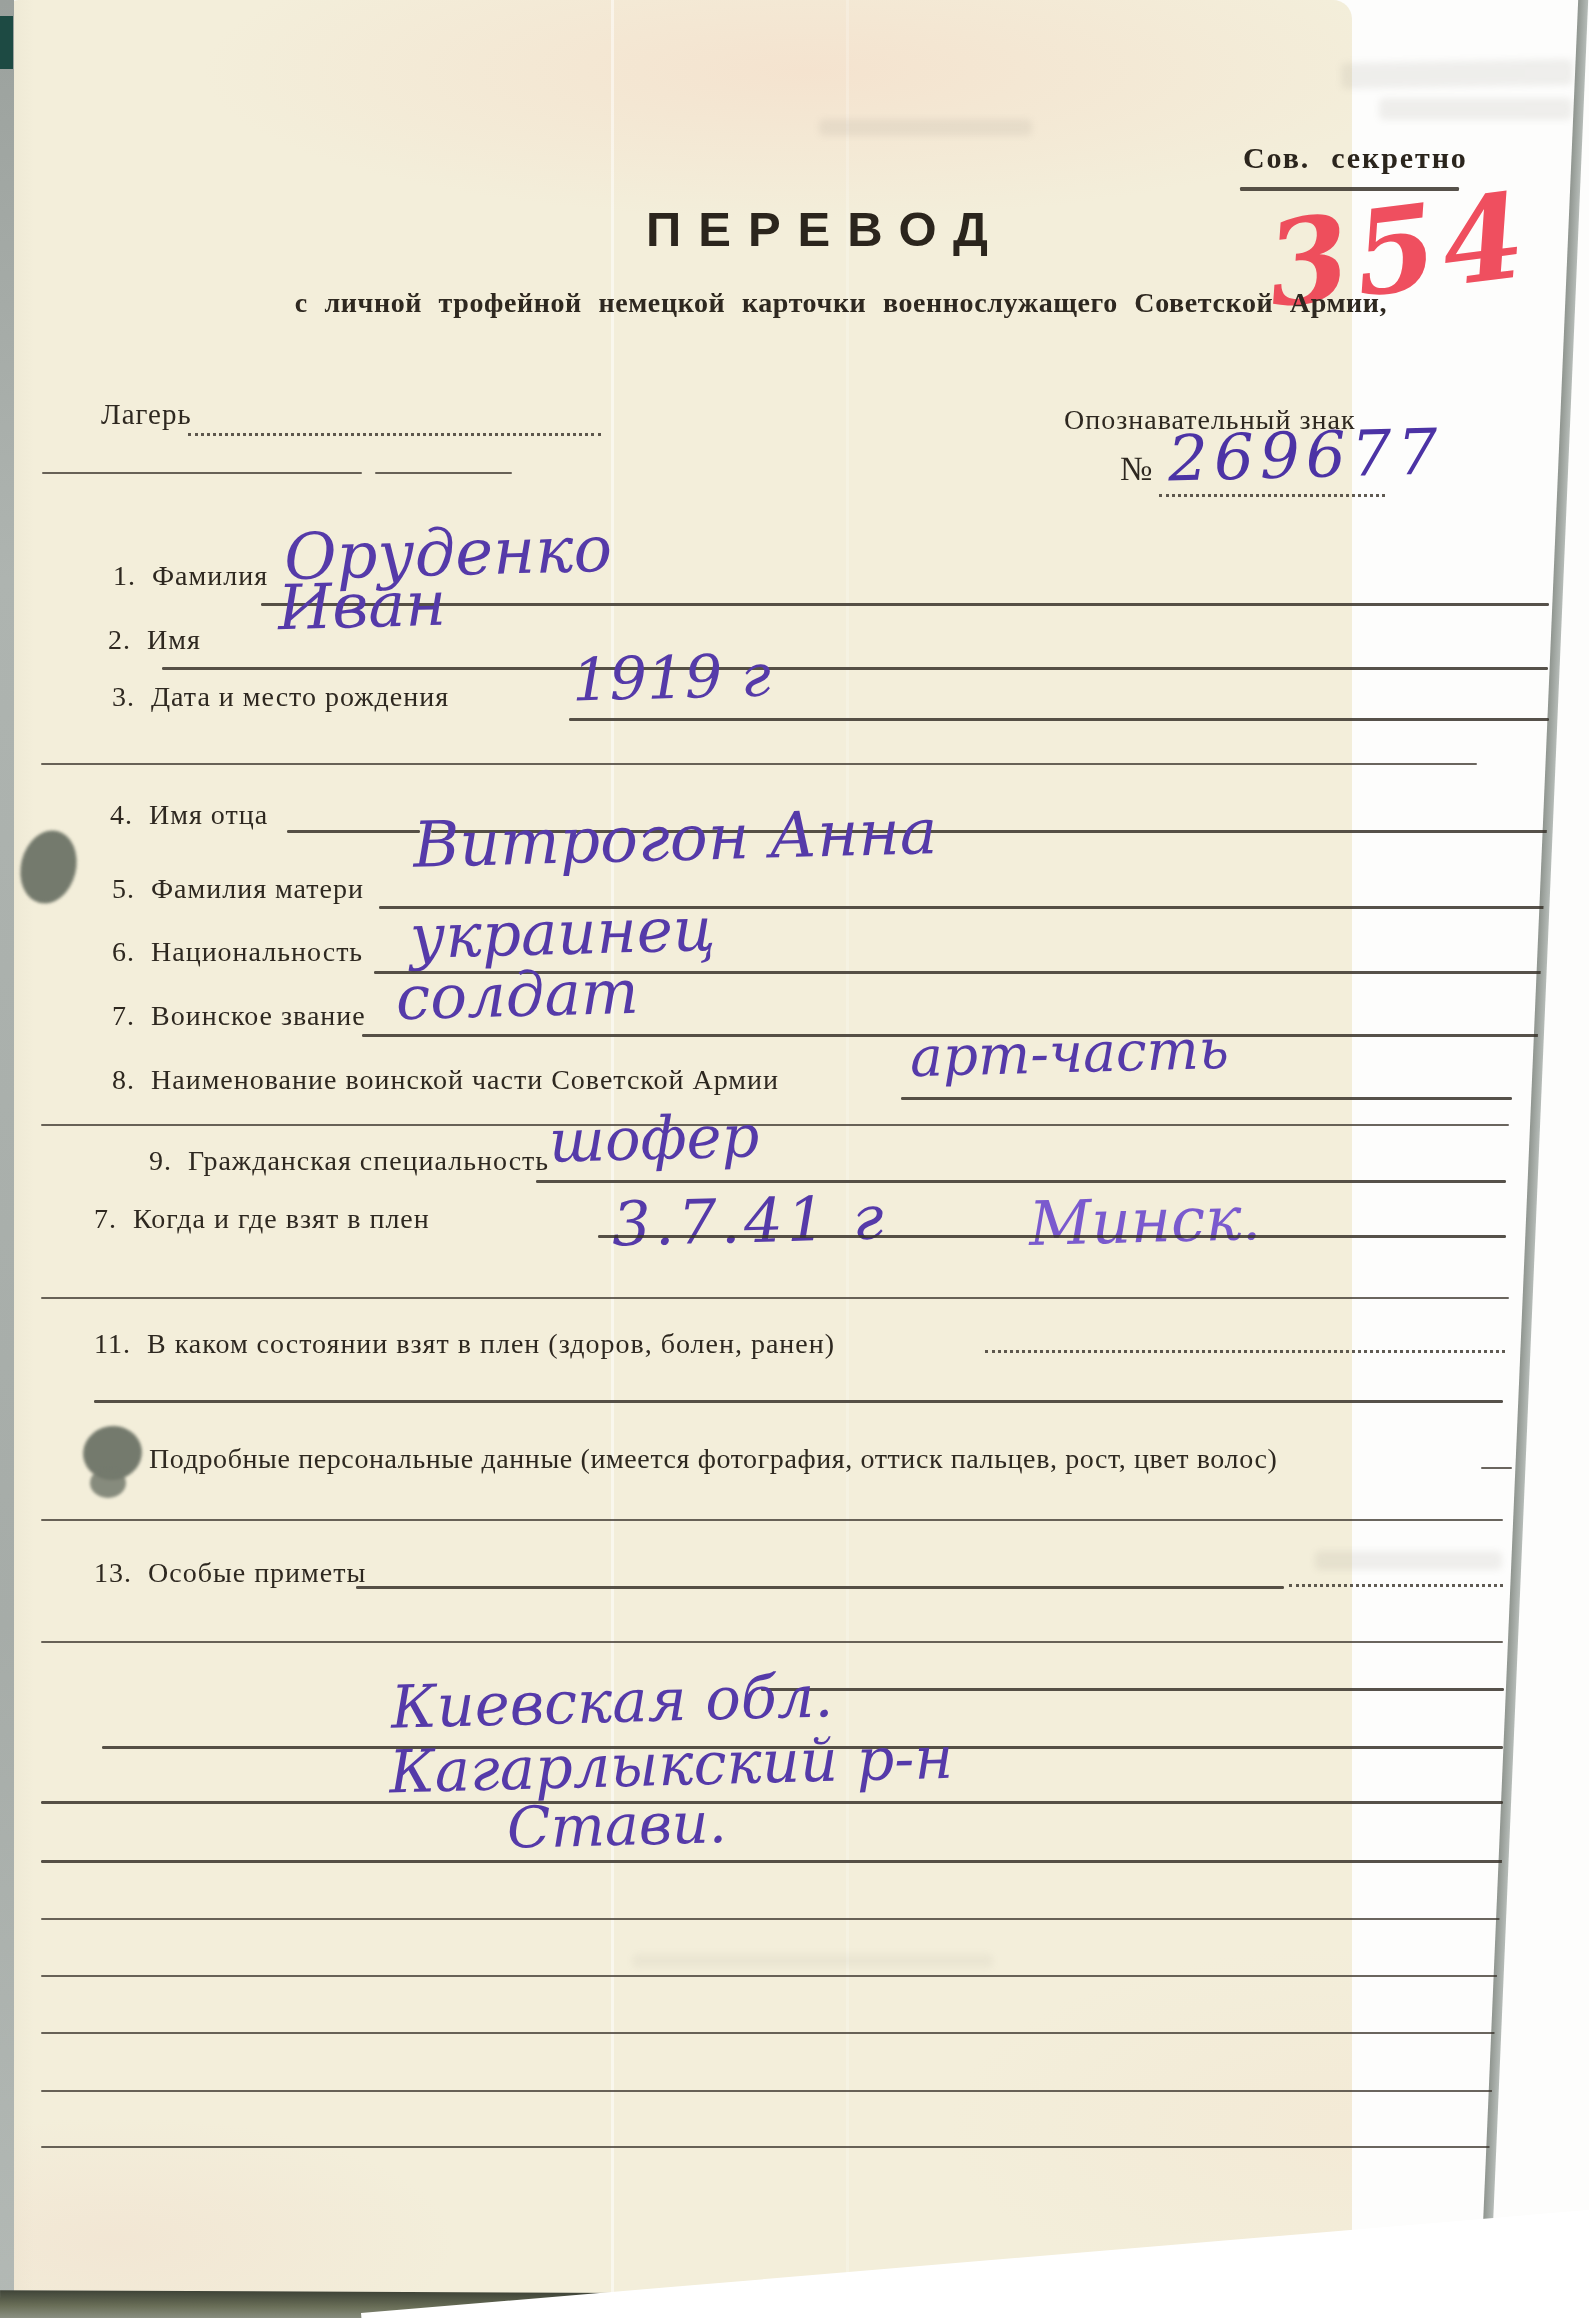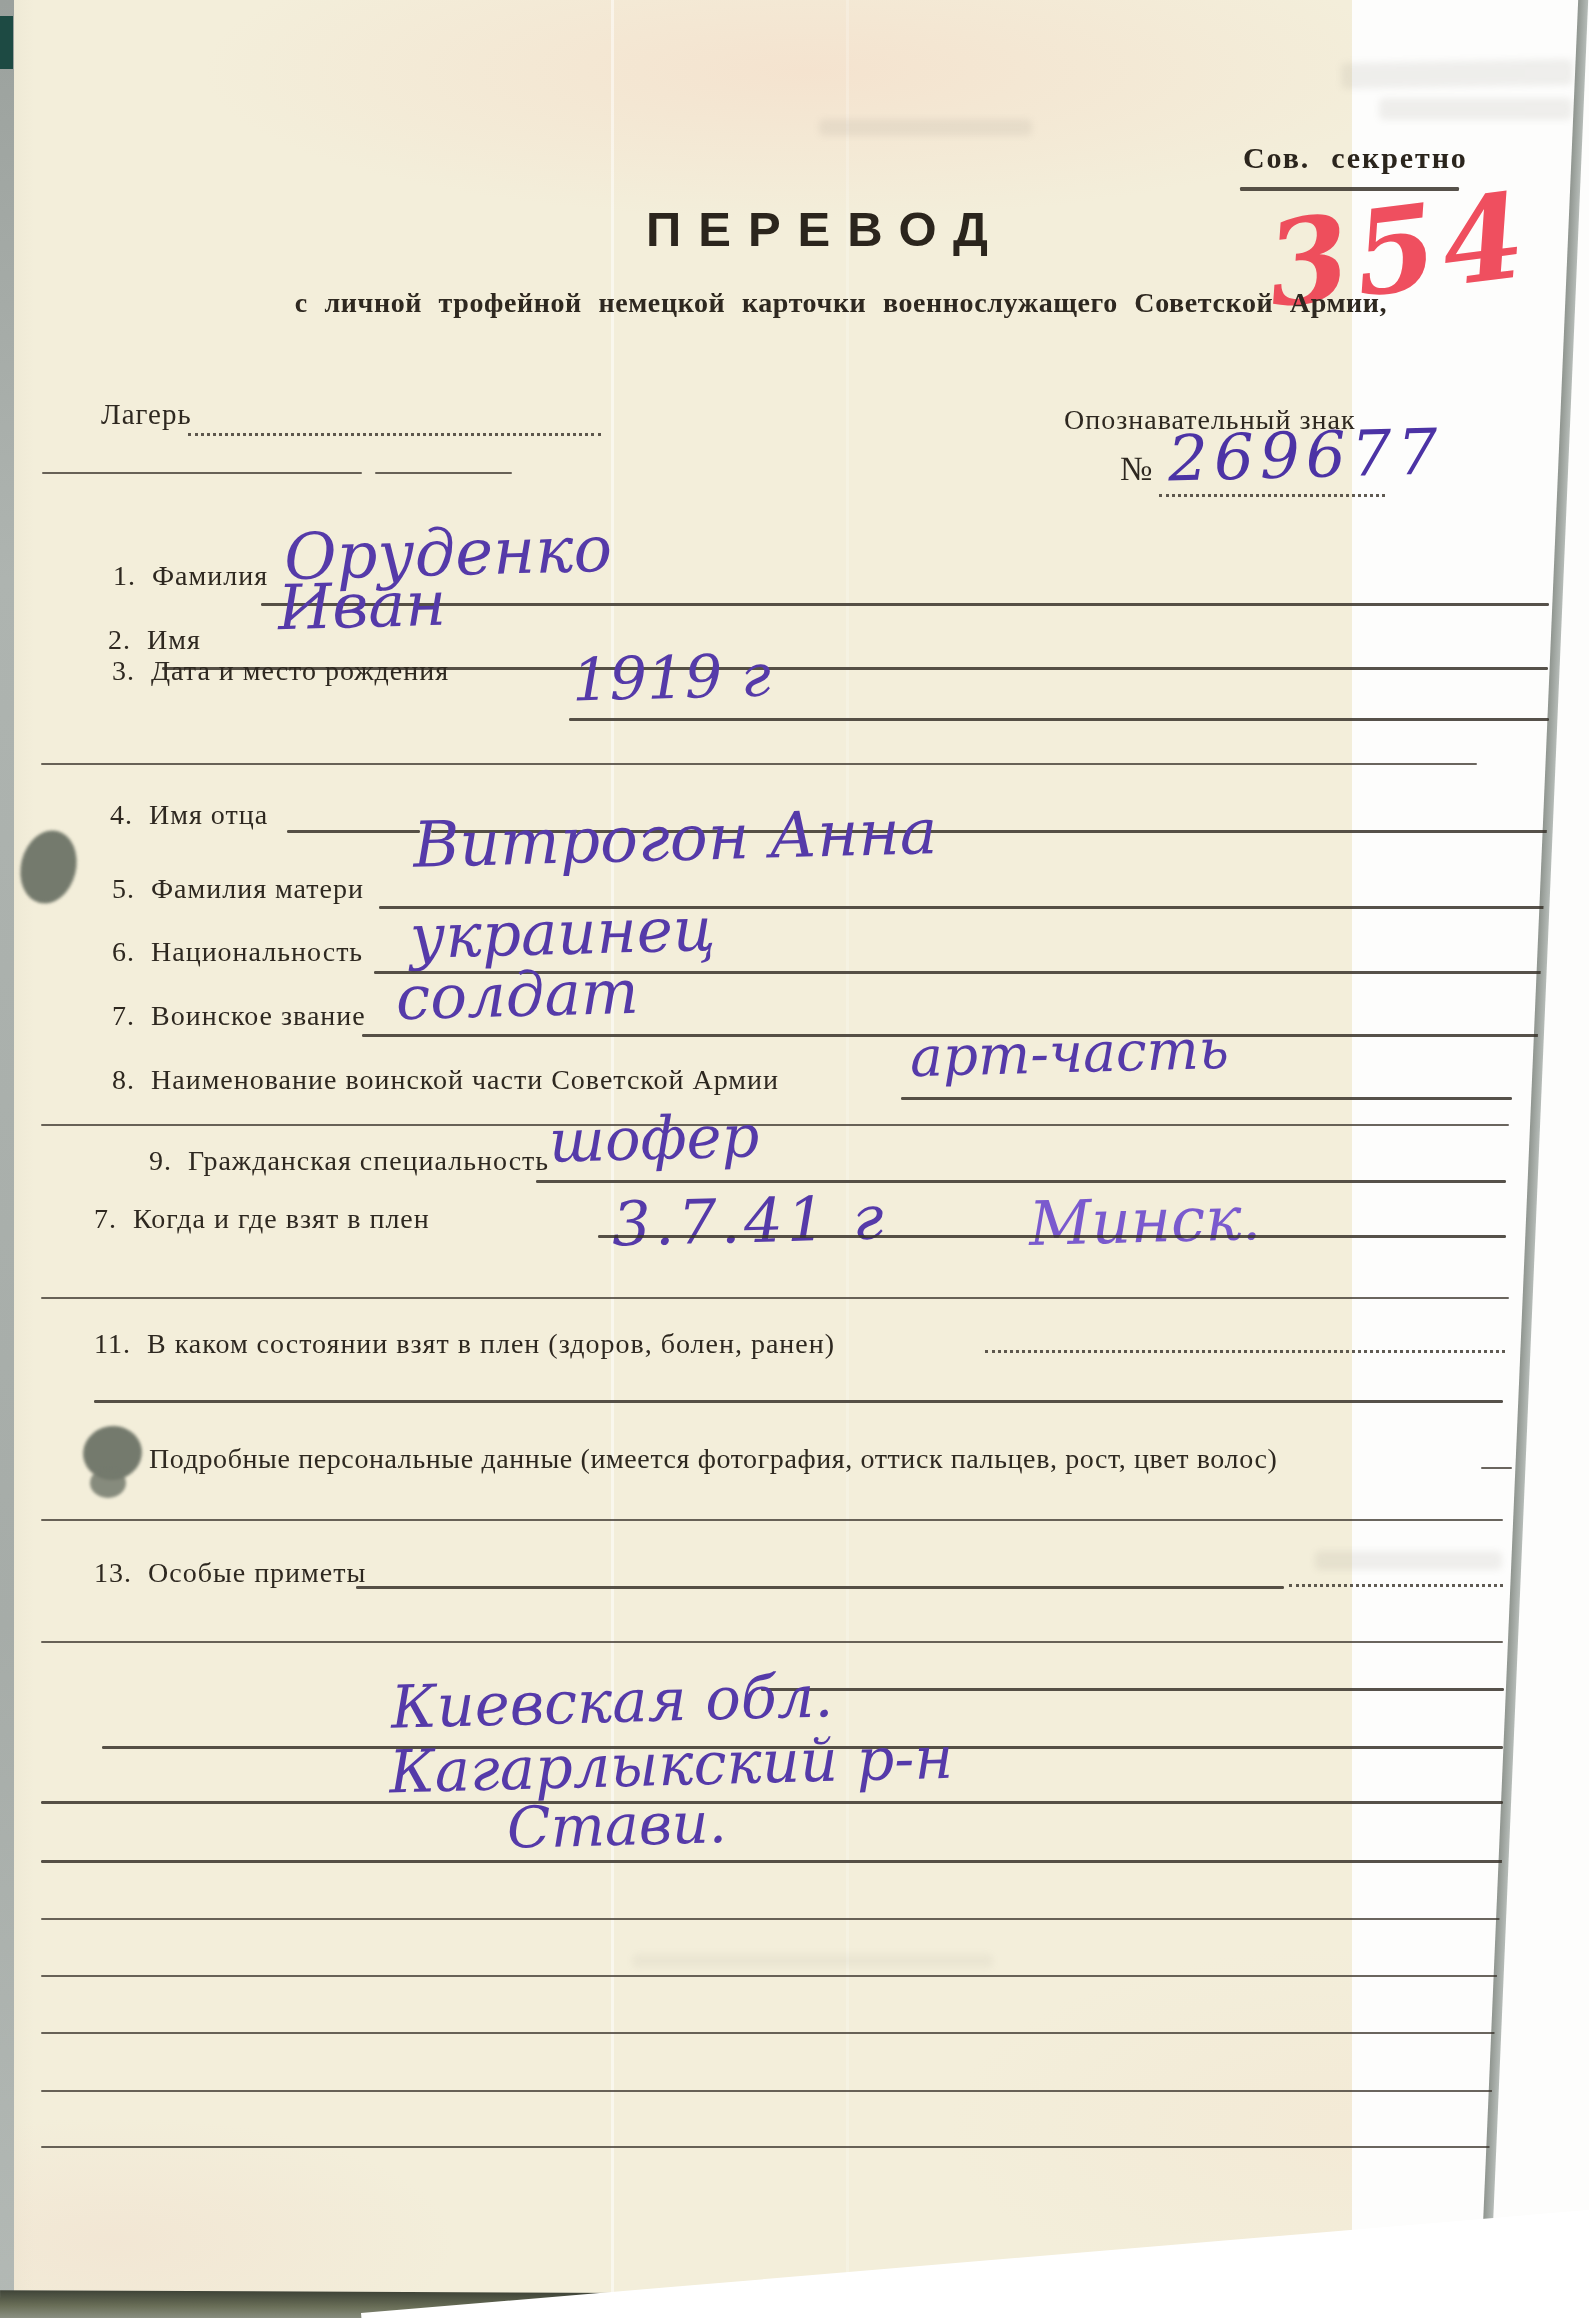--- a/index.html
+++ b/index.html
@@ -19,21 +19,21 @@
   .fold{position:absolute;left:361px;top:2313px;width:1354px;height:206px;background:#ffffff;
     transform-origin:left top;transform:rotate(-4.8deg);}
   
   .paper{position:absolute;left:0;top:0;width:1352px;height:2319px;
     clip-path:polygon(14px 0px,1583px 0px,1482px 2319px,14px 2319px);
     background:
       radial-gradient(838px 206px at 806px 71px, rgba(246,216,196,.50), rgba(246,216,196,0) 72%),
       radial-gradient(451px 168px at 116px 2243px, rgba(240,216,200,.35), rgba(240,216,200,0) 75%),
       radial-gradient(580px 258px at 1354px 2127px, rgba(244,224,204,.30), rgba(244,224,204,0) 70%),
       linear-gradient(90deg, rgba(120,110,90,.06) 0%, rgba(0,0,0,0) 2.5%),
-      #f3eeda;}
+      #f3eeda; border-radius: 19px;}
   .streak{position:absolute;top:0;bottom:0;width:3.2px;background:rgba(255,255,255,.5);}
   
   .lbl{position:absolute;font-size:28px;line-height:32px;color:#2e2820;
     letter-spacing:1px;white-space:nowrap;}
   .title{position:absolute;font-family:"Liberation Sans",sans-serif;font-weight:bold;
     font-size:49px;letter-spacing:17px;color:#2b251d;white-space:nowrap;}
   .sub{position:absolute;left:0;width:1590px;text-align:center;font-weight:bold;
     font-size:28px;color:#2e2820;letter-spacing:0.6px;word-spacing:9px;white-space:nowrap;padding-left:46px;}
   .secret{position:absolute;font-size:30px;font-weight:bold;color:#2b251d;letter-spacing:1.9px;word-spacing:11.6px;white-space:nowrap;}
   
@@ -91,21 +91,21 @@
     <span>Фамилия</span></div>
   <div class="hw" style="left:284px;top:521px;font-size:64px;">Оруденко</div>
   <div class="rl" style="left:261px;top:603px;width:1288px;"></div>
 
   <div class="lbl" style="left:108px;top:624px;">
     <span>2.</span>&nbsp;
     <span>Имя</span></div>
   <div class="hw" style="left:278px;top:575px;font-size:62px;">Иван</div>
   <div class="rl" style="left:162px;top:667px;width:1386px;"></div>
 
-  <div class="lbl" style="left:112px;top:655px;">
+  <div class="lbl" style="left:112px;top:681px;">
     <span>3.</span>&nbsp;
     <span>Дата и место рождения</span></div>
   <div class="hw" style="left:572px;top:648px;font-size:59px;">1919 г</div>
   <div class="rl" style="left:569px;top:718px;width:980px;"></div>
   <div class="rl thin" style="left:41px;top:763px;width:1436px;"></div>
 
   <div class="lbl" style="left:110px;top:799px;">
     <span>4.</span>&nbsp;
     <span>Имя отца</span></div>
   <div class="rl" style="left:287px;top:830px;width:133px;"></div>

